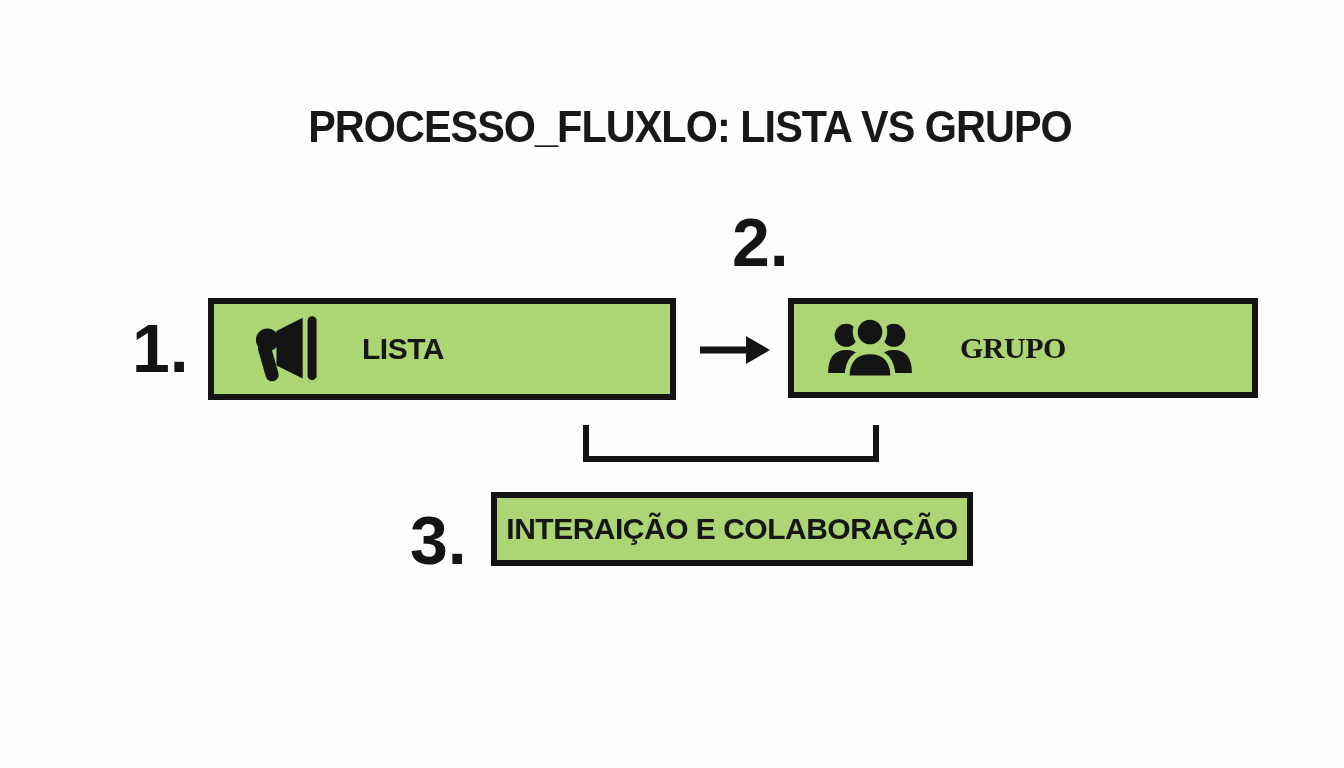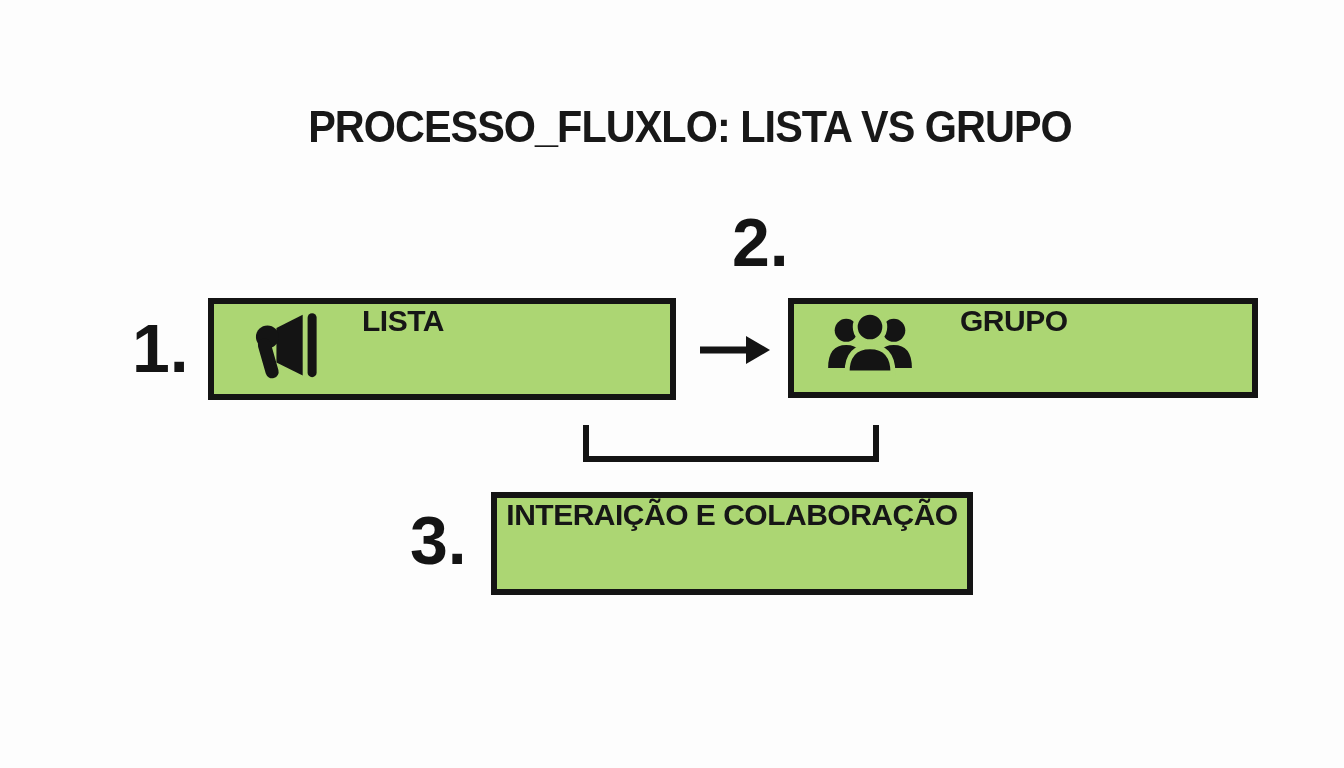--- a/index.html
+++ b/index.html
@@ -44,24 +44,25 @@
   .num-1 { left: 96px;  top: 314px; }
   .num-2 { left: 696px; top: 208px; }
   .num-3 { left: 374px; top: 506px; }
 
   .flow-box {
     position: absolute;
     box-sizing: border-box;
     background: var(--box-fill, #acd673);
     border: 6px solid var(--box-border, #141414);
     display: flex;
+    align-items: center;
   }
   .box-lista { left: 172px; top: 298px; width: 468px; height: 102px; }
-  .box-grupo { left: 752px; top: 298px; width: 470px; height: 100px; }
-  .box-inter { left: 455px; top: 492px; width: 482px; height: 103px; justify-content: center; }
+  .box-grupo { left: 752px; top: 298px; width: 470px; height: 100px; font-family: Liberation Serif, serif; }
+  .box-inter { left: 455px; top: 492px; width: 482px; height: 74px; justify-content: center; }
 
   .box-label {
     font-size: 30px;
     font-weight: 700;
     letter-spacing: -0.5px;
     white-space: nowrap;
     color: #161616;
   }
   .box-lista .box-label { margin-left: 38px; }
   .box-grupo .box-label { margin-left: 44px; }

